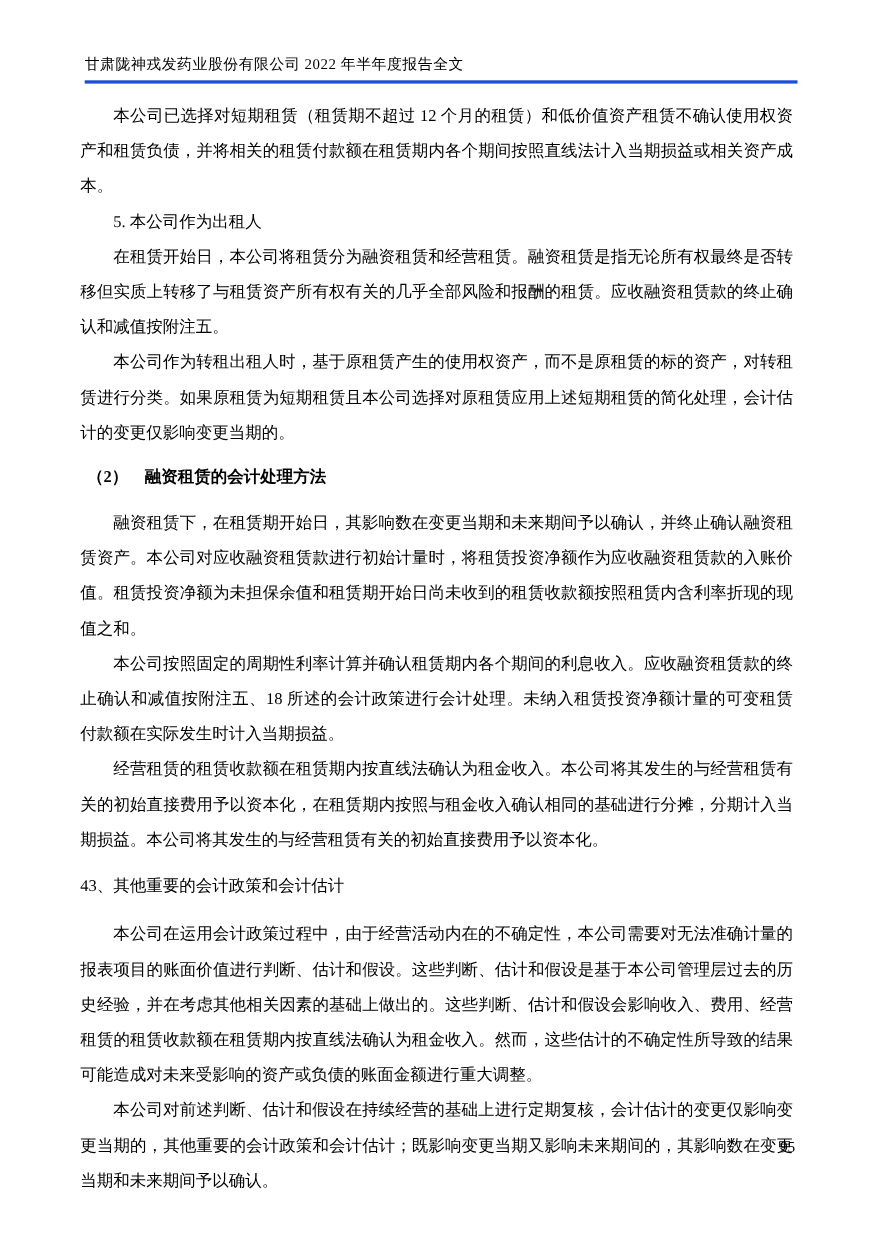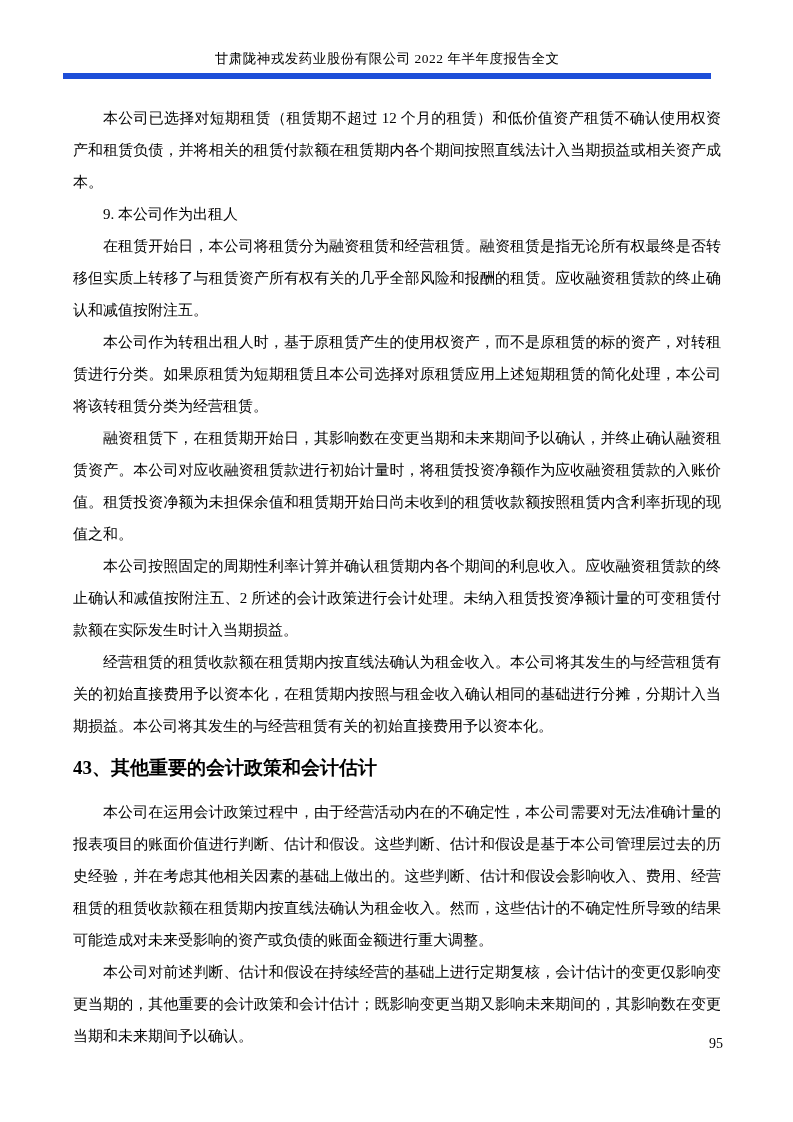--- a/index.html
+++ b/index.html
@@ -13,57 +13,56 @@
     width: 793px;
     height: 1122px;
     background: #ffffff;
     color: #000000;
     font-family: "Liberation Serif", "DejaVu Serif", serif;
     overflow: hidden;
   }
   .running-header {
     position: absolute;
     top: 50px;
-    left: 63px;
+    left: 77px;
     width: 648px;
-    text-align: center;
+    text-align: left;
     font-size: 13.5px;
     letter-spacing: 0.5px;
     padding-bottom: 5px;
-    border-bottom: 6px solid #1d4ed8;
+    border-bottom: 3px solid #1d4ed8;
   }
   .content {
     position: absolute;
     top: 90px;
     left: 73px;
     width: 648px;
     font-size: 15px;
     line-height: 32px;
     text-align: justify;
-    margin-top: 12px;
   }
   .para {
     margin: 0;
     text-indent: 2em;
   }
   .list-item {
     margin: 0;
     text-indent: 2em;
   }
   .heading-2 {
     margin: 8px 0 10px 0;
     font-weight: bold;
     text-indent: 0.4em;
     font-size: 15px;
   }
   .heading-43 {
     margin: 10px 0 12px 0;
-    font-weight: bold;
+    font-weight: normal;
     text-indent: 0;
-    font-size: 19px;
+    font-size: 15px;
   }
   .page-number {
     position: absolute;
     top: 1036px;
     right: 70px;
     font-size: 14px;
   }
 </style>
 </head>
 <body>
@@ -71,30 +70,31 @@
 <div class="page">
 
   <div class="running-header">
     <span>甘肃陇神戎发药业股份有限公司 2022 年半年度报告全文</span>
   </div>
 
   <div class="content">
 
     <p class="para">本公司已选择对短期租赁（租赁期不超过 12 个月的租赁）和低价值资产租赁不确认使用权资产和租赁负债，并将相关的租赁付款额在租赁期内各个期间按照直线法计入当期损益或相关资产成本。</p>
 
-    <p class="list-item">9. 本公司作为出租人</p>
+    <p class="list-item">5. 本公司作为出租人</p>
 
     <p class="para">在租赁开始日，本公司将租赁分为融资租赁和经营租赁。融资租赁是指无论所有权最终是否转移但实质上转移了与租赁资产所有权有关的几乎全部风险和报酬的租赁。应收融资租赁款的终止确认和减值按附注五。</p>
 
-    <p class="para">本公司作为转租出租人时，基于原租赁产生的使用权资产，而不是原租赁的标的资产，对转租赁进行分类。如果原租赁为短期租赁且本公司选择对原租赁应用上述短期租赁的简化处理，本公司将该转租赁分类为经营租赁。</p>
+    <p class="para">本公司作为转租出租人时，基于原租赁产生的使用权资产，而不是原租赁的标的资产，对转租赁进行分类。如果原租赁为短期租赁且本公司选择对原租赁应用上述短期租赁的简化处理，会计估计的变更仅影响变更当期的。</p>
 
+    <p class="heading-2">（2）　融资租赁的会计处理方法</p>
 
     <p class="para">融资租赁下，在租赁期开始日，其影响数在变更当期和未来期间予以确认，并终止确认融资租赁资产。本公司对应收融资租赁款进行初始计量时，将租赁投资净额作为应收融资租赁款的入账价值。租赁投资净额为未担保余值和租赁期开始日尚未收到的租赁收款额按照租赁内含利率折现的现值之和。</p>
 
-    <p class="para">本公司按照固定的周期性利率计算并确认租赁期内各个期间的利息收入。应收融资租赁款的终止确认和减值按附注五、2 所述的会计政策进行会计处理。未纳入租赁投资净额计量的可变租赁付款额在实际发生时计入当期损益。</p>
+    <p class="para">本公司按照固定的周期性利率计算并确认租赁期内各个期间的利息收入。应收融资租赁款的终止确认和减值按附注五、18 所述的会计政策进行会计处理。未纳入租赁投资净额计量的可变租赁付款额在实际发生时计入当期损益。</p>
 
     <p class="para">经营租赁的租赁收款额在租赁期内按直线法确认为租金收入。本公司将其发生的与经营租赁有关的初始直接费用予以资本化，在租赁期内按照与租金收入确认相同的基础进行分摊，分期计入当期损益。本公司将其发生的与经营租赁有关的初始直接费用予以资本化。</p>
 
     <p class="heading-43">43、其他重要的会计政策和会计估计</p>
 
     <p class="para">本公司在运用会计政策过程中，由于经营活动内在的不确定性，本公司需要对无法准确计量的报表项目的账面价值进行判断、估计和假设。这些判断、估计和假设是基于本公司管理层过去的历史经验，并在考虑其他相关因素的基础上做出的。这些判断、估计和假设会影响收入、费用、经营租赁的租赁收款额在租赁期内按直线法确认为租金收入。然而，这些估计的不确定性所导致的结果可能造成对未来受影响的资产或负债的账面金额进行重大调整。</p>
 
     <p class="para">本公司对前述判断、估计和假设在持续经营的基础上进行定期复核，会计估计的变更仅影响变更当期的，其他重要的会计政策和会计估计；既影响变更当期又影响未来期间的，其影响数在变更当期和未来期间予以确认。</p>
 
   </div>

